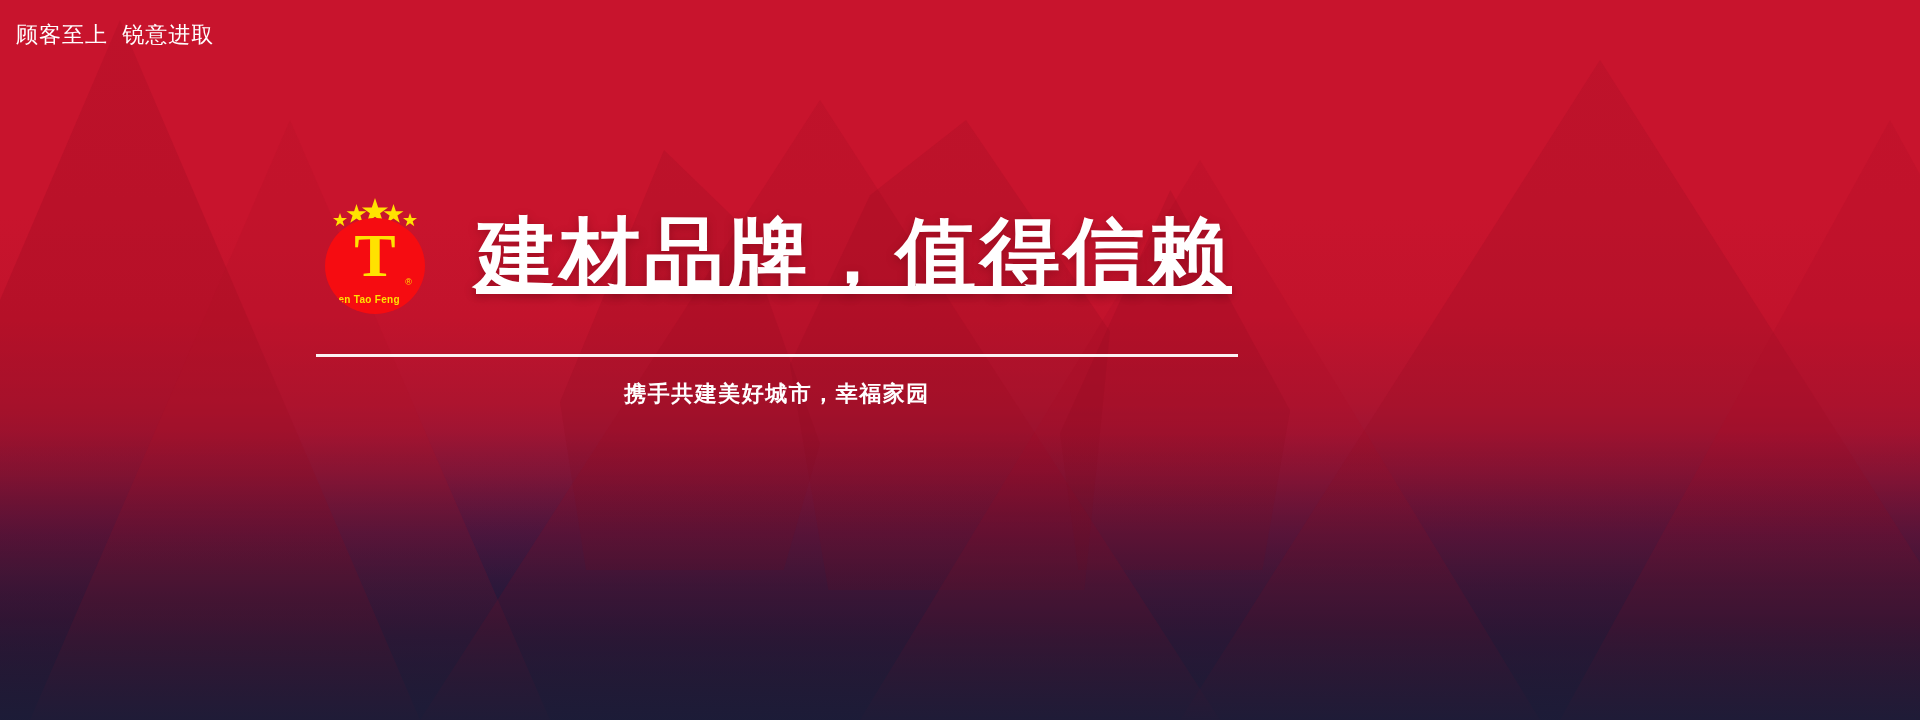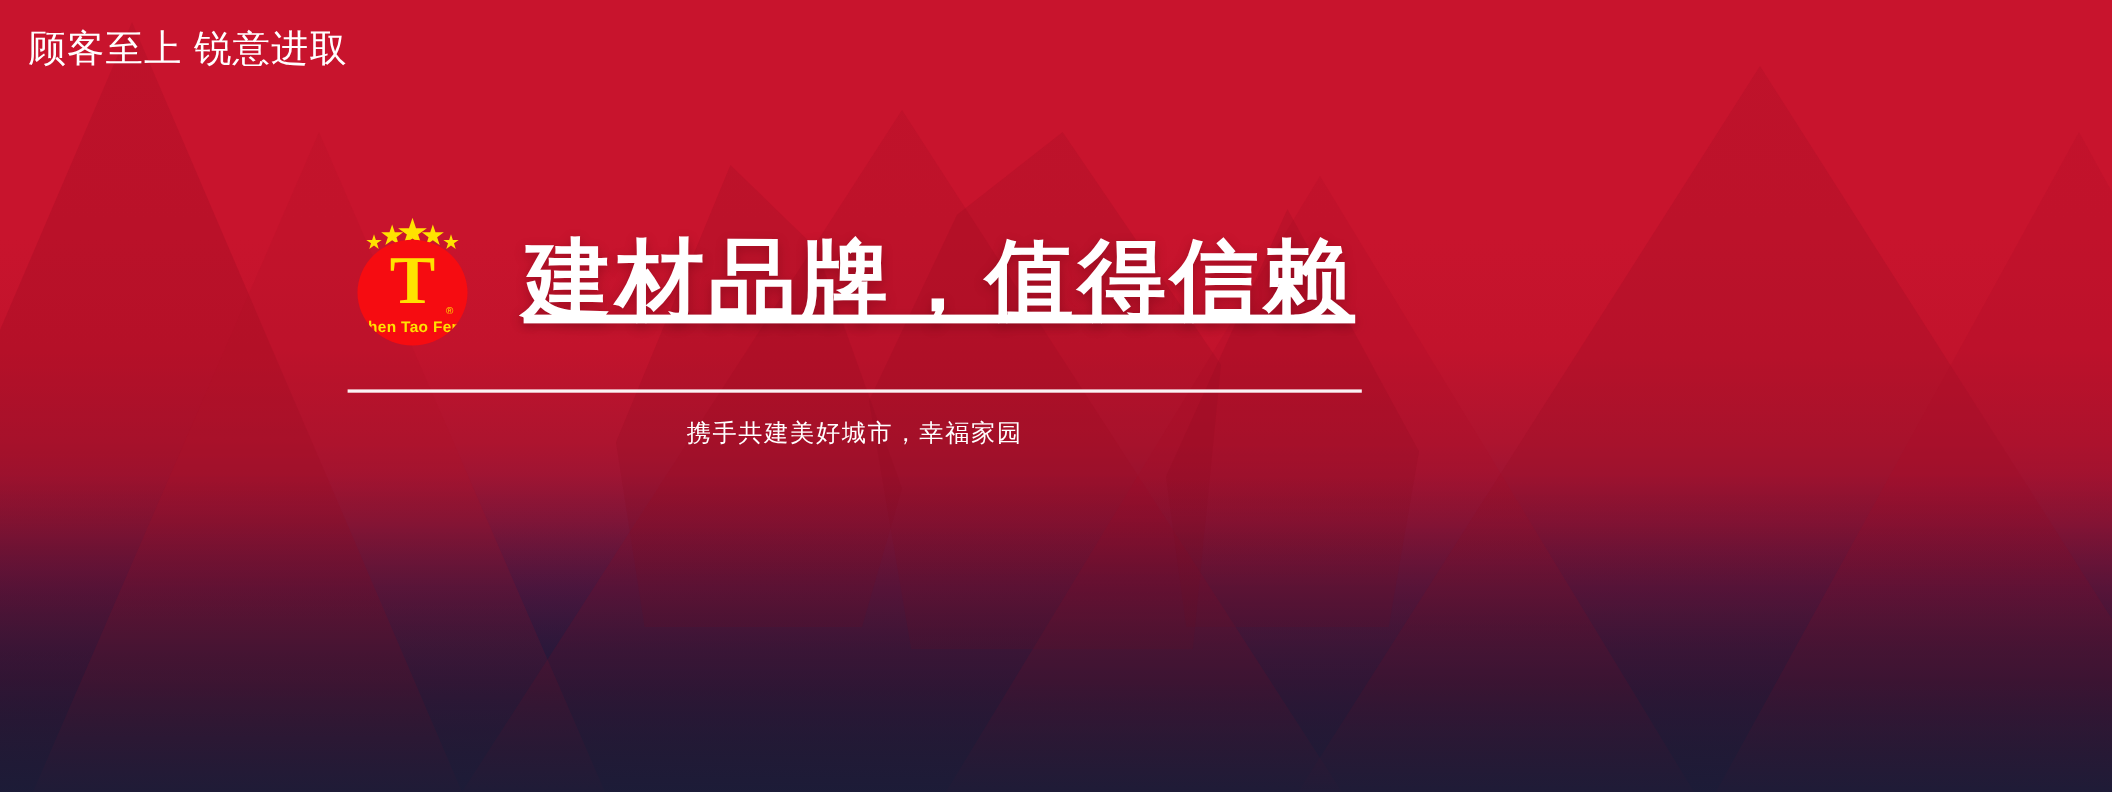--- a/index.html
+++ b/index.html
@@ -110,27 +110,28 @@
         rgba(200, 20, 45, 0.0) 28%,
         rgba(0, 0, 0, 0.0) 60%,
         rgba(18, 20, 52, 0.45) 86%,
         rgba(25, 28, 56, 0.9) 100%);
     pointer-events: none;
   }
 
   
   .top-slogan {
     position: absolute;
-    left: 26px;
+    left: 16px;
     top: 24px;
     color: #ffffff;
-    font-size: 34px;
+    font-size: 22px;
     line-height: 1.2;
     letter-spacing: 1px;
     white-space: nowrap;
+    font-family: Liberation Mono, monospace;
   }
 
   
   .center-block {
     position: absolute;
     left: 0;
     top: 196px;
     width: 1554px;
     display: flex;
     flex-direction: column;
@@ -184,23 +185,23 @@
     bottom: 27px;
     color: #ffe200;
     font-size: 9px;
     line-height: 1;
   }
   .logo-name {
     position: absolute;
     left: 0;
     bottom: 9px;
     width: 100px;
-    text-align: right;
+    text-align: left;
     color: #ffe200;
-    font-size: 14px;
+    font-size: 10px;
     font-weight: 700;
     letter-spacing: 0.3px;
     white-space: nowrap;
   }
 
   
   .headline {
     color: #ffffff;
     font-size: 80px;
     font-weight: 700;
@@ -220,20 +221,21 @@
     opacity: 0.95;
   }
 
   
   .subtitle {
     margin-top: 22px;
     color: #ffffff;
     font-size: 22px;
     letter-spacing: 1.5px;
     white-space: nowrap;
+    font-weight: bold;
   }
 </style>
 </head>
 <body>
 
 <div id="banner">
 
   <div class="mountains">
     <div class="peak p1"></div>
     <div class="peak p2"></div>

